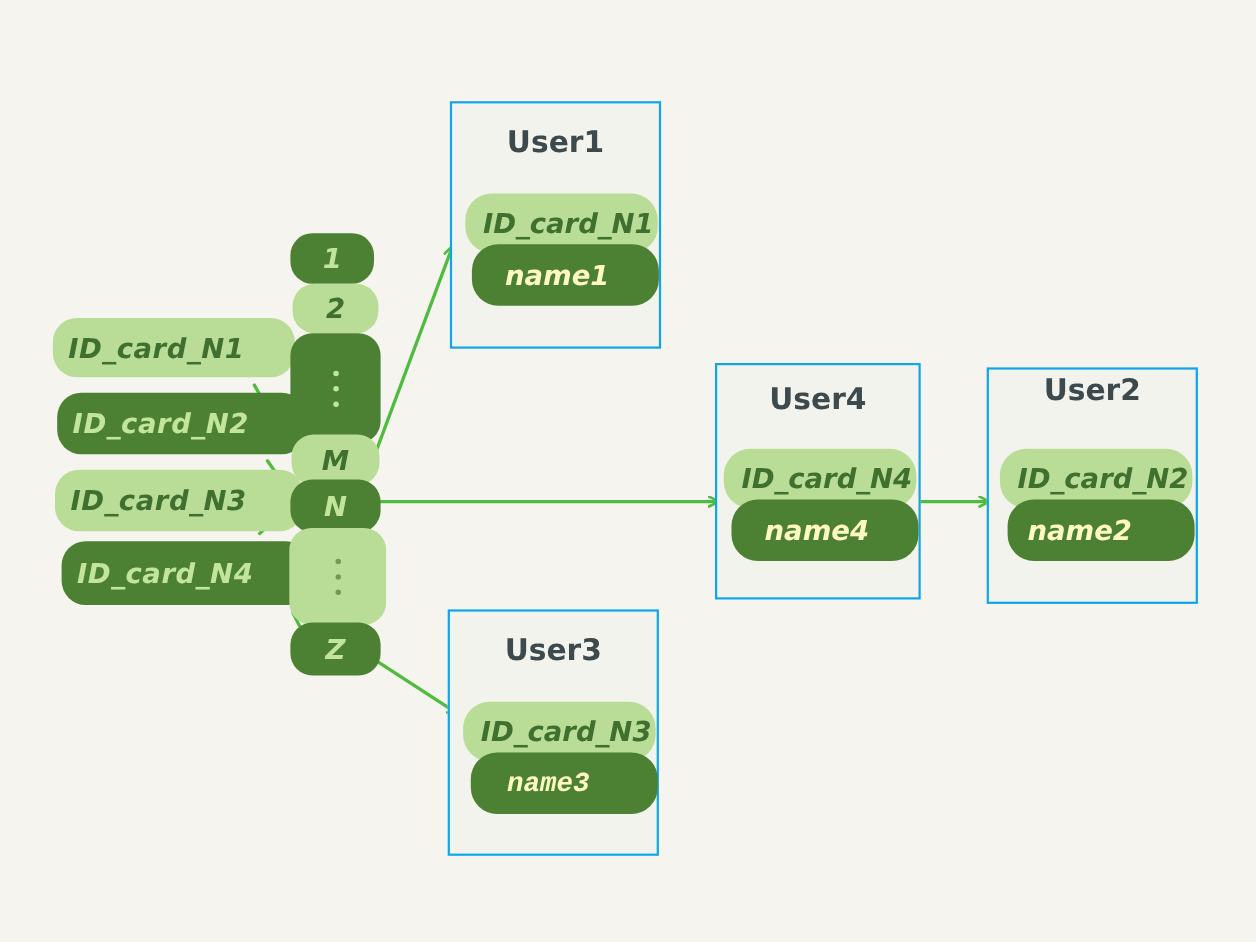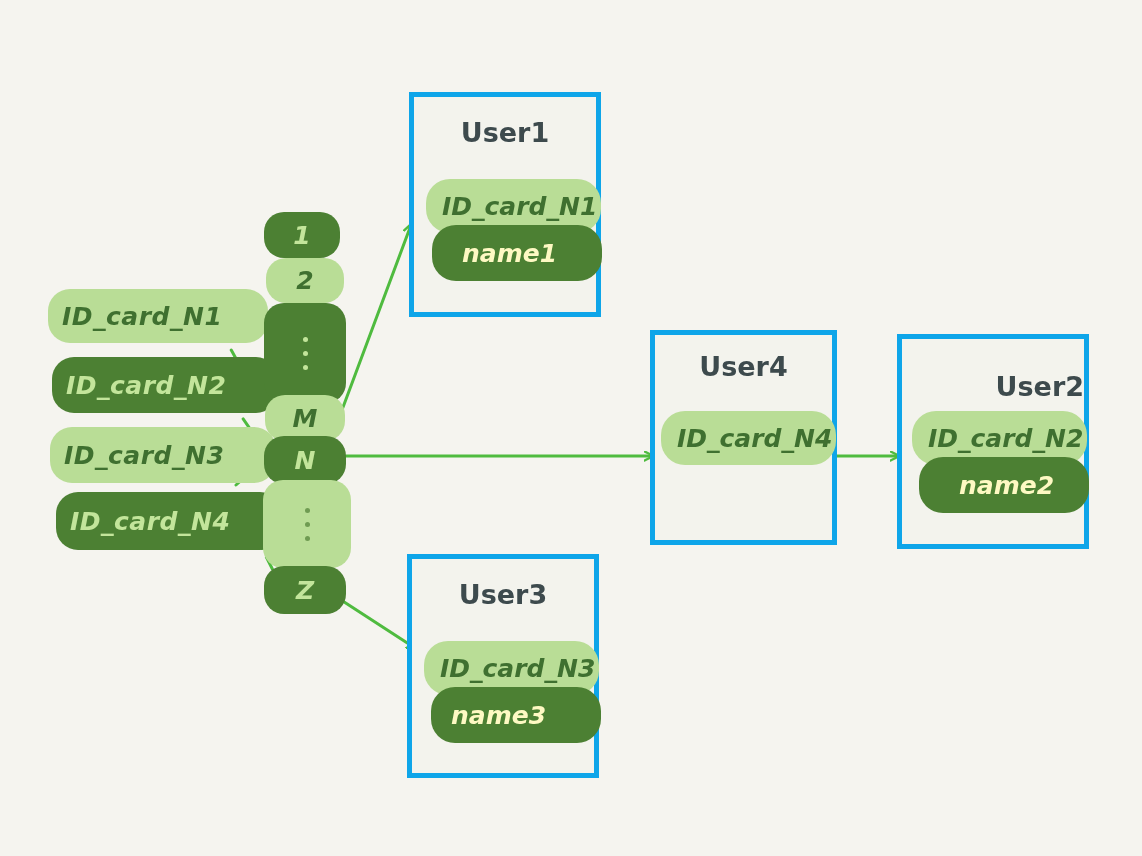--- a/index.html
+++ b/index.html
@@ -78,21 +78,21 @@
     width: 5px; height: 5px;
     border-radius: 50%;
   }
   .dots-on-dark i { background: #c3e59b; }
   .dots-on-light i { background: #6f9b52; }
 
   
   .userbox {
     position: absolute;
     box-sizing: border-box;
-    border: 5px solid #0ea5e9;
+    border: 2px solid #0ea5e9;
     background: #f3f3ed;
   }
   .userbox .title {
     position: absolute;
     left: 0; right: 0;
     text-align: center;
     font-size: 27px;
     font-weight: 700;
     color: #3d4a4d;
     font-family: "DejaVu Sans", sans-serif;
@@ -205,35 +205,38 @@
     <div class="row row-dark" style="left:18px; top:128px; width:170px; height:56px;">
       <span style="padding-left:30px;">name1</span>
     </div>
   </div>
 
   <div class="userbox" style="left:650px; top:330px; width:187px; height:215px;">
     <div class="title" style="top:16px;">User4</div>
     <div class="row row-light" style="left:6px; top:76px; width:175px; height:54px;">
       <span>ID_card_N4</span>
     </div>
+    <div class="row row-dark" style="left:13px; top:122px; width:170px; height:56px;">
+      <span style="padding-left:30px;">name4</span>
+    </div>
   </div>
 
   <div class="userbox" style="left:897px; top:334px; width:192px; height:215px;">
-    <div class="title" style="top:32px;text-align:right;">User2</div>
+    <div class="title" style="top:4px;">User2</div>
     <div class="row row-light" style="left:10px; top:72px; width:175px; height:54px;">
       <span>ID_card_N2</span>
     </div>
     <div class="row row-dark" style="left:17px; top:118px; width:170px; height:56px;">
-      <span style="padding-left:40px;">name2</span>
+      <span style="padding-left:18px;">name2</span>
     </div>
   </div>
 
   <div class="userbox" style="left:407px; top:554px; width:192px; height:224px;">
     <div class="title" style="top:20px;">User3</div>
     <div class="row row-light" style="left:12px; top:82px; width:175px; height:54px;">
       <span>ID_card_N3</span>
     </div>
     <div class="row row-dark" style="left:19px; top:128px; width:170px; height:56px;">
-      <span style="padding-left:20px;">name3</span>
+      <span style="padding-left:33px;font-family:Liberation Mono, monospace;">name3</span>
     </div>
   </div>
 
 </div>
 
 </body></html>

